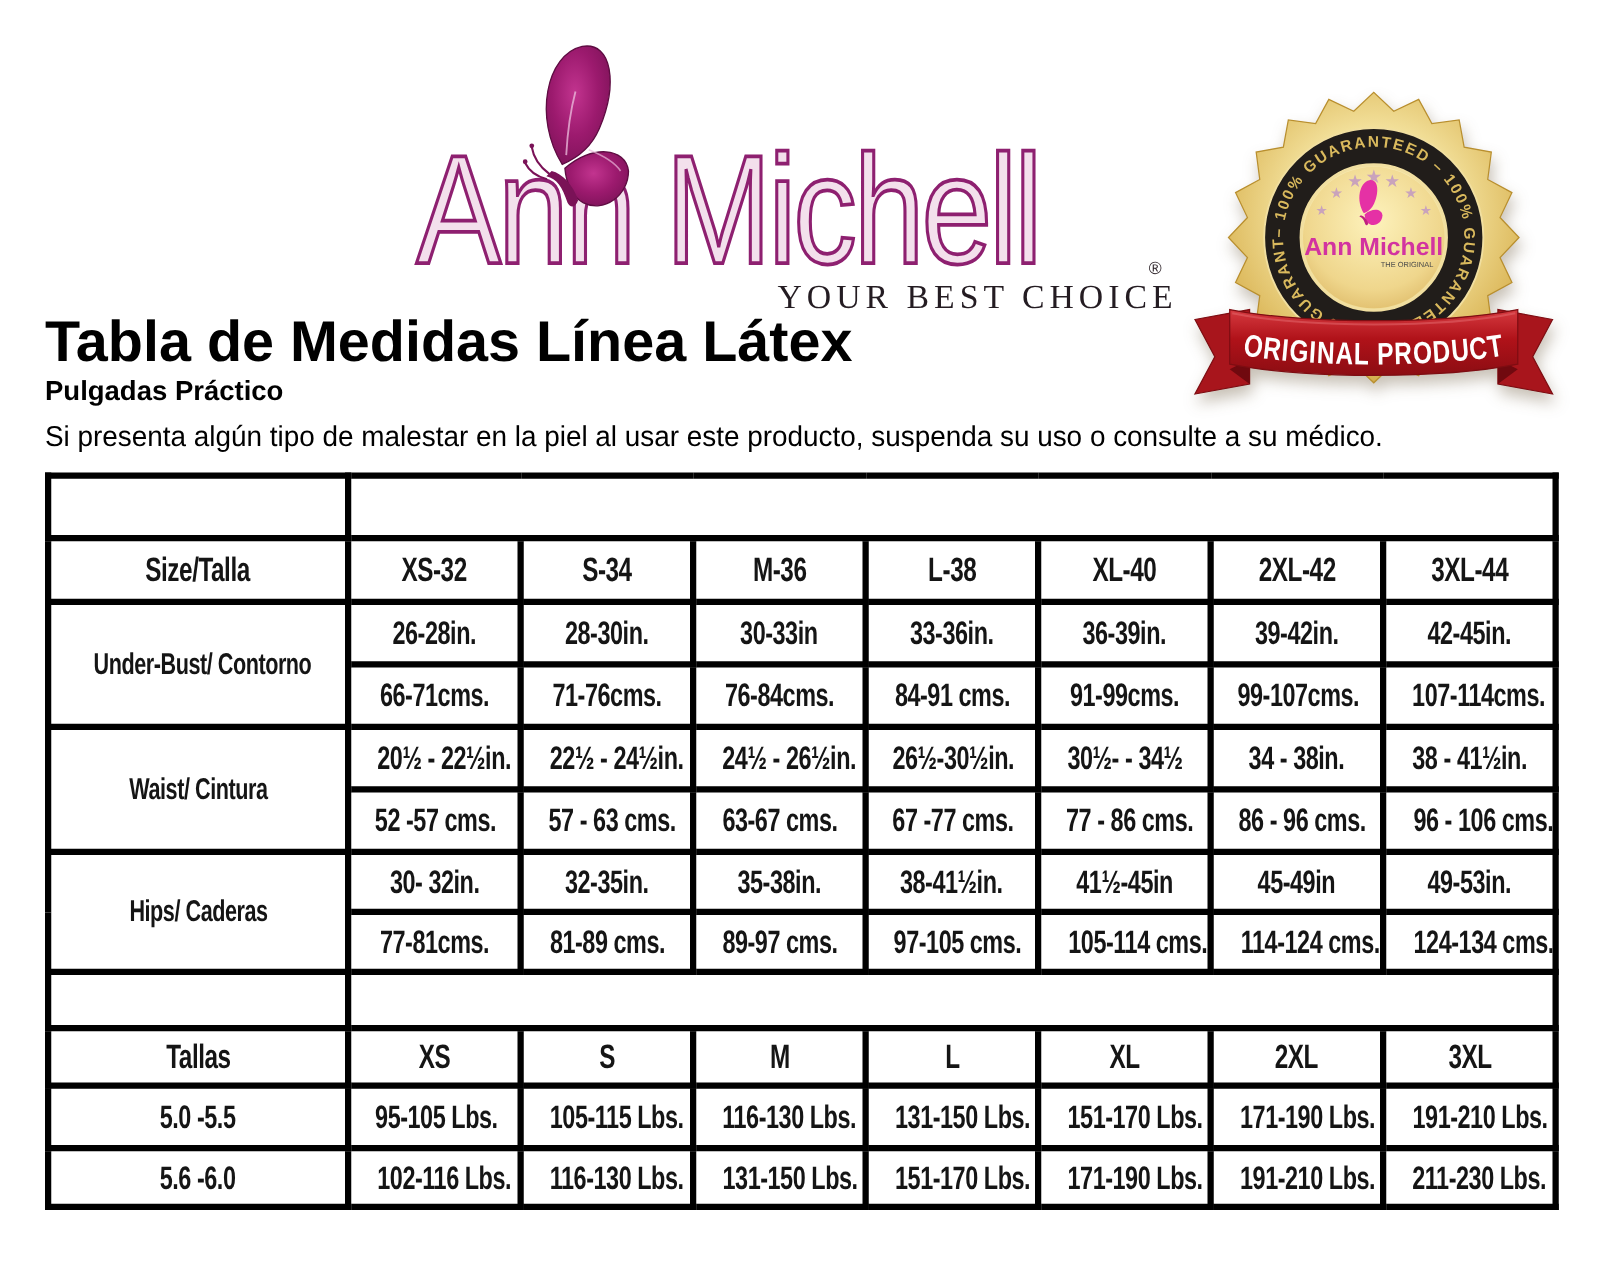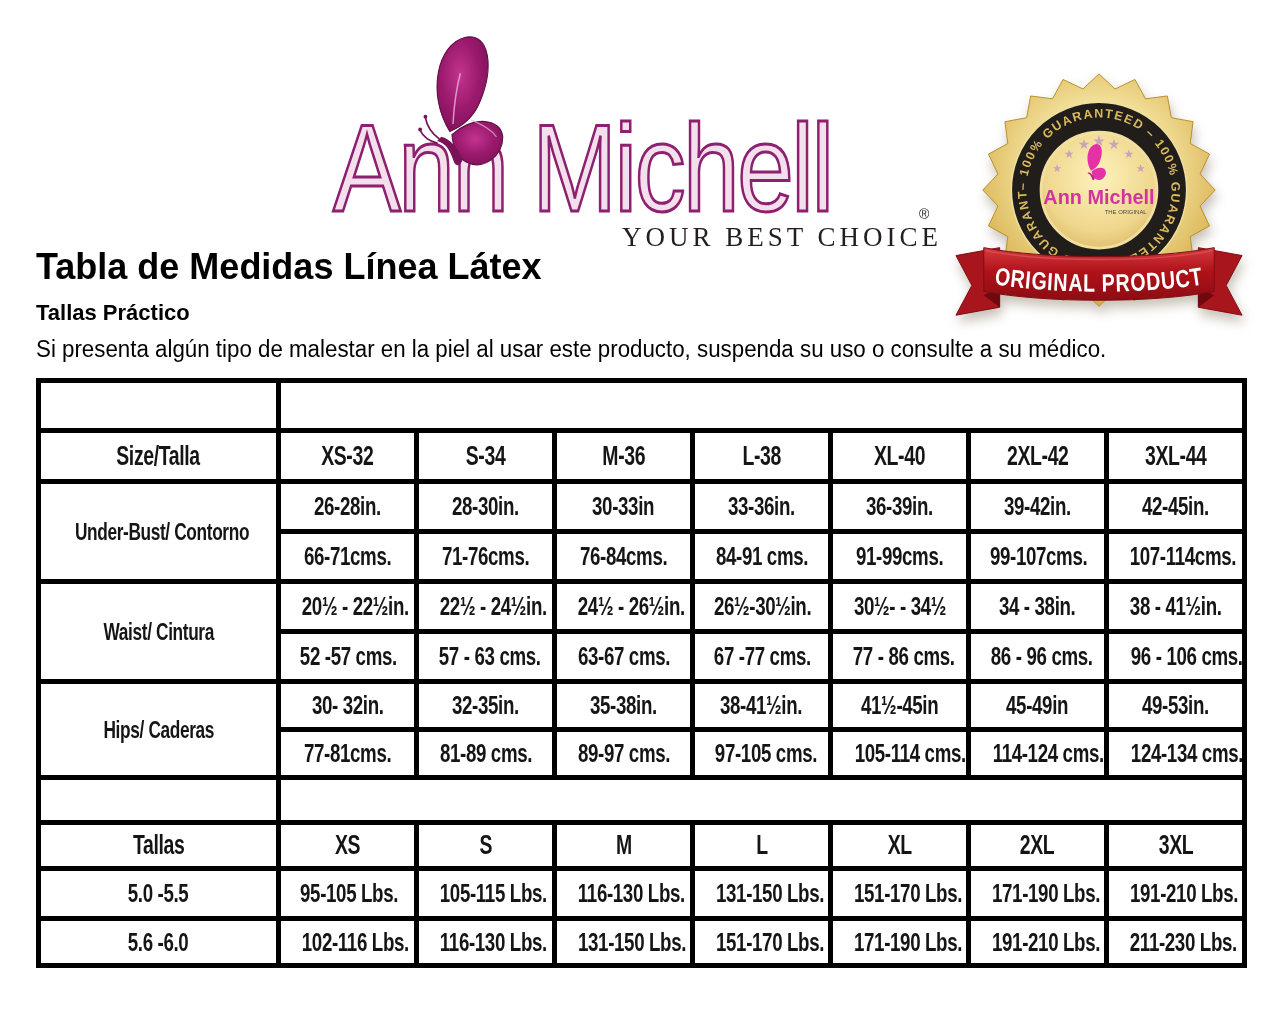--- a/index.html
+++ b/index.html
@@ -11,21 +11,21 @@
   .brand-text{position:absolute;left:333px;top:88px;font-size:124px;line-height:1.1;
       font-weight:400;letter-spacing:-3px;color:#f3e0ec;
       -webkit-text-stroke:3px #8e2070;white-space:nowrap;
       display:inline-block;transform:scaleX(.82);transform-origin:left top;}
   .brand-reg{position:absolute;left:919px;top:194px;font-size:14px;color:#2a2026;}
   .brand-tagline{position:absolute;left:622px;top:210px;font-family:"Liberation Serif",serif;
       font-size:27px;letter-spacing:4px;color:#241c22;white-space:nowrap;}
   .butterfly-big{position:absolute;left:418px;top:18px;width:106px;height:150px;z-index:3;}
 
   
-  .page-title{position:absolute;left:36px;top:246px;font-size:36px;font-weight:bold;color:#000;}
+  .page-title{position:absolute;left:36px;top:246px;font-size:46px;font-weight:bold;color:#000;}
   .advice-head{position:absolute;left:36px;top:300px;font-size:22px;font-weight:bold;color:#000;}
   .advice-text{position:absolute;left:36px;top:336px;font-size:23px;color:#000;white-space:nowrap;
       display:inline-block;transform:scaleX(.97);transform-origin:left top;}
 
   
   .badge{position:absolute;left:950px;top:56px;width:298px;height:254px;
          filter:drop-shadow(2px 7px 6px rgba(70,45,10,.30));}
 
   
   .size-table-wrap{position:absolute;left:36px;top:378px;width:1208px;}
@@ -129,21 +129,21 @@
       <path d="M34,180 C95,192 205,192 266,180 L266,224 C205,236 95,236 34,224 Z" fill="url(#ribgrad)" stroke="#7e0d12" stroke-width="1"></path>
       <path d="M36,183 C95,195 205,195 264,183" fill="none" stroke="#e06065" stroke-width="1.5" opacity=".6"></path>
       <text font-family="Liberation Sans, sans-serif" font-size="25" font-weight="bold" fill="#ffffff" letter-spacing="1" text-anchor="middle" textLength="212" lengthAdjust="spacingAndGlyphs">
         <textPath href="#ribtextpath" startOffset="50%">ORIGINAL PRODUCT</textPath>
       </text>
     </g>
   </svg>
 </div>
 
 <div class="page-title">Tabla de Medidas Línea Látex</div>
-<div class="advice-head">Tallas Práctico</div>
+<div class="advice-head">Pulgadas Práctico</div>
 <div class="advice-text">Si presenta algún tipo de malestar en la piel al usar este producto, suspenda su uso o consulte a su médico.</div>
 
 <div class="size-table-wrap">
 <table class="sz">
   <colgroup>
     <col style="width:240px">
     <col span="7" style="width:138px">
   </colgroup>
   <tbody>
 

